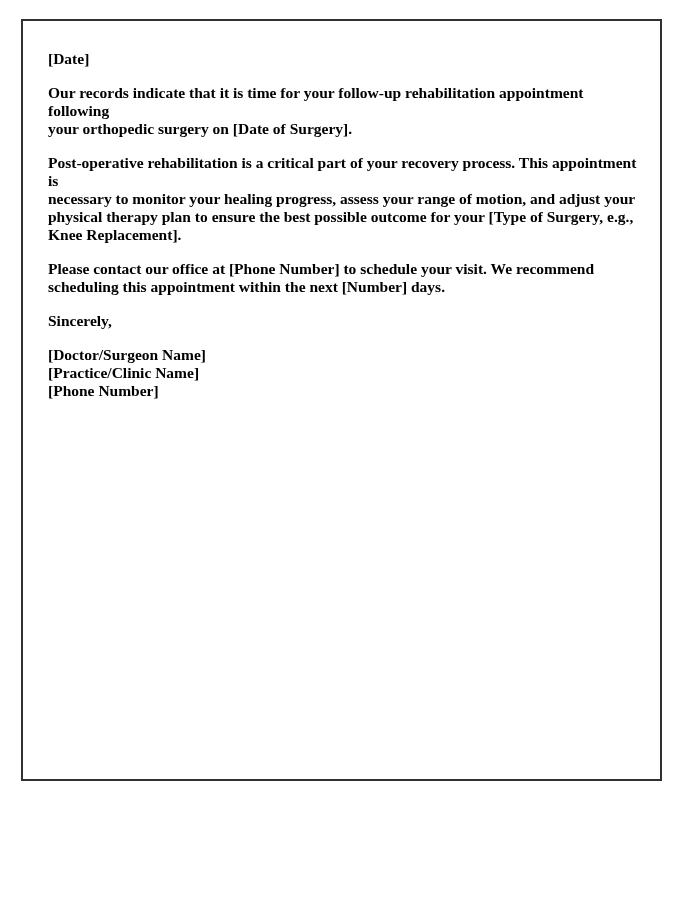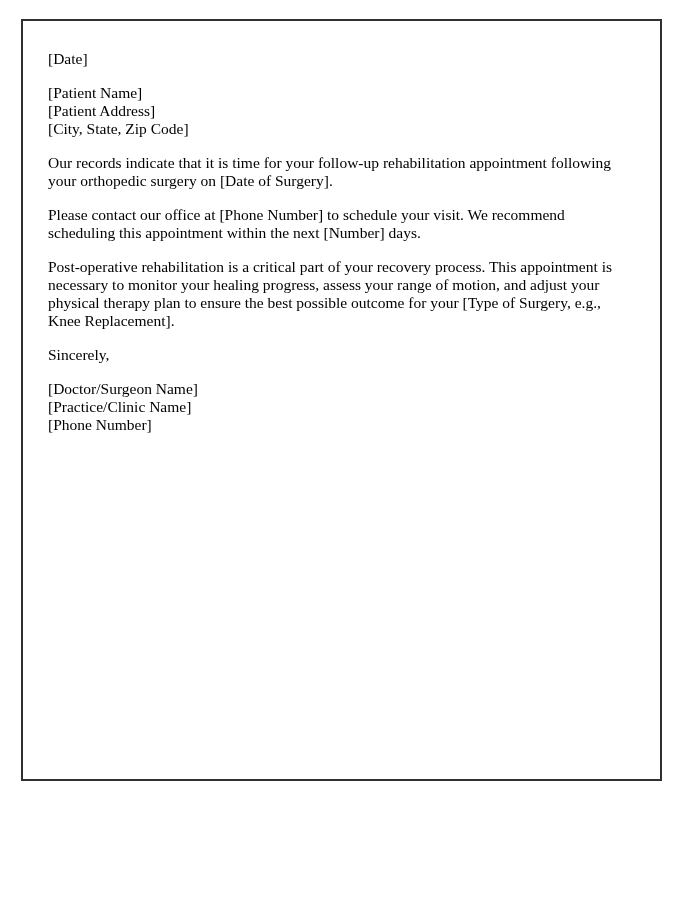--- a/index.html
+++ b/index.html
@@ -1,20 +1,20 @@
 <!DOCTYPE html>
 <html style="--border-color: #303030; --text-color: #000000; --page-bg: #ffffff;"><head>
 <meta charset="utf-8">
 <style>
   :root{
     --border-color:#303030;
     --text-color:#000000;
     --page-bg:#ffffff;
   }
-  *{margin:0;padding:0;box-sizing:border-box;}
+  *{margin:0;padding:0;box-sizing:border-box;font-weight:bold;}
   html,body{width:700px;height:900px;background:var(--page-bg);overflow:hidden;}
   body{position:relative;font-family:"Liberation Serif","DejaVu Serif",serif;}
   .letter-page{
     position:absolute;
     left:21px;top:19px;
     width:641px;height:762px;
     background:var(--page-bg);
     border:2px solid var(--border-color);
     padding:29px 12px 0 25px;
   }
@@ -26,28 +26,25 @@
     margin:0 0 16px 0;
     max-width:600px;
   }
   .block:last-child{margin-bottom:0;}
 </style>
 </head>
 <body>
 
 <div class="letter-page">
   <p class="block">[Date]</p>
-  <p class="block">[Patient Name]
-[Patient Address]
-[City, State, Zip Code]</p>
   <p class="block">Our records indicate that it is time for your follow-up rehabilitation appointment following
 your orthopedic surgery on [Date of Surgery].</p>
-  <p class="block">Please contact our office at [Phone Number] to schedule your visit. We recommend
-scheduling this appointment within the next [Number] days.</p>
   <p class="block">Post-operative rehabilitation is a critical part of your recovery process. This appointment is
 necessary to monitor your healing progress, assess your range of motion, and adjust your
 physical therapy plan to ensure the best possible outcome for your [Type of Surgery, e.g.,
 Knee Replacement].</p>
+  <p class="block">Please contact our office at [Phone Number] to schedule your visit. We recommend
+scheduling this appointment within the next [Number] days.</p>
   <p class="block">Sincerely,</p>
   <p class="block">[Doctor/Surgeon Name]
 [Practice/Clinic Name]
 [Phone Number]</p>
 </div>
 
 </body></html>

